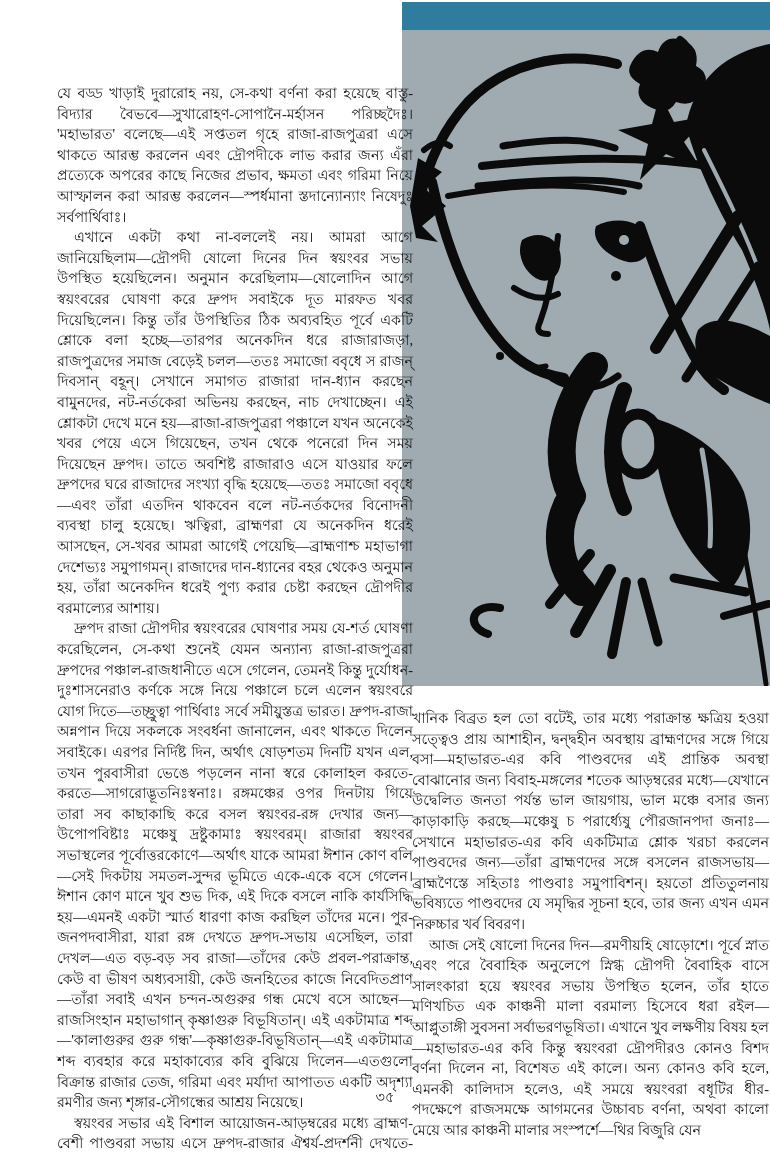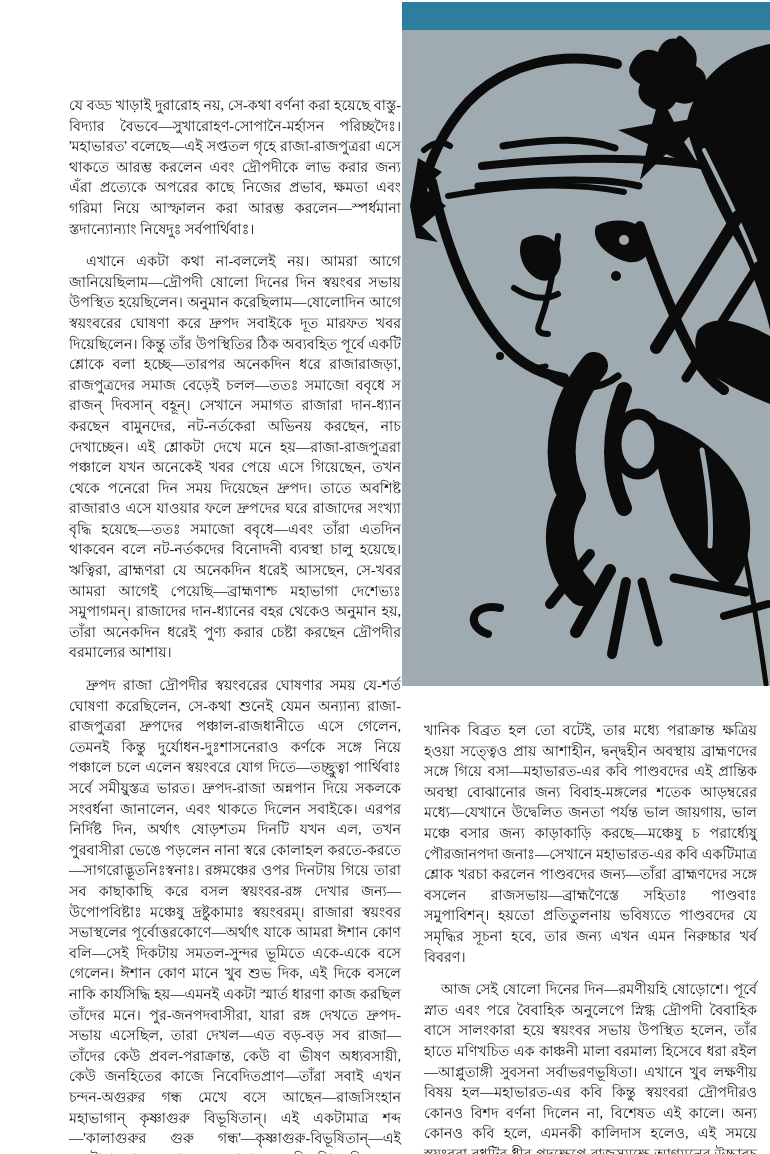--- a/index.html
+++ b/index.html
@@ -12,21 +12,21 @@
     color:#161616;
   }
   
   .col{
     position:absolute;
     text-align:justify;
     font-size:14.3px;
     line-height:20.6px;
     letter-spacing:0;
   }
-  .col p{margin:12px;}
+  .col p{margin:0;}
   .col p.indent{text-indent:17px;}
   .col-left{left:57px;top:83px;width:356px;height:995px;}
   .col-right{left:412px;top:708px;width:357px;height:408px;}
   .page-number{
     position:absolute;
     left:0;right:0;
     top:1086px;
     text-align:center;
     font-size:14.5px;
     color:#222;
@@ -123,14 +123,15 @@
     <p class="indent">এখানে একটা কথা না-বললেই নয়। আমরা আগে জানিয়েছিলাম—দ্রৌপদী ষোলো দিনের দিন স্বয়ংবর সভায় উপস্থিত হয়েছিলেন। অনুমান করেছিলাম—ষোলোদিন আগে স্বয়ংবরের ঘোষণা করে দ্রুপদ সবাইকে দূত মারফত খবর দিয়েছিলেন। কিন্তু তাঁর উপস্থিতির ঠিক অব্যবহিত পূর্বে একটি শ্লোকে বলা হচ্ছে—তারপর অনেকদিন ধরে রাজারাজড়া, রাজপুত্রদের সমাজ বেড়েই চলল—ততঃ সমাজো ববৃধে স রাজন্ দিবসান্ বহূন্। সেখানে সমাগত রাজারা দান-ধ্যান করছেন বামুনদের, নট-নর্তকেরা অভিনয় করছেন, নাচ দেখাচ্ছেন। এই শ্লোকটা দেখে মনে হয়—রাজা-রাজপুত্ররা পঞ্চালে যখন অনেকেই খবর পেয়ে এসে গিয়েছেন, তখন থেকে পনেরো দিন সময় দিয়েছেন দ্রুপদ। তাতে অবশিষ্ট রাজারাও এসে যাওয়ার ফলে দ্রুপদের ঘরে রাজাদের সংখ্যা বৃদ্ধি হয়েছে—ততঃ সমাজো ববৃধে—এবং তাঁরা এতদিন থাকবেন বলে নট-নর্তকদের বিনোদনী ব্যবস্থা চালু হয়েছে। ঋত্বিরা, ব্রাহ্মণরা যে অনেকদিন ধরেই আসছেন, সে-খবর আমরা আগেই পেয়েছি—ব্রাহ্মণাশ্চ মহাভাগা দেশেভ্যঃ সমুপাগমন্। রাজাদের দান-ধ্যানের বহর থেকেও অনুমান হয়, তাঁরা অনেকদিন ধরেই পুণ্য করার চেষ্টা করছেন দ্রৌপদীর বরমাল্যের আশায়।</p>
     <p class="indent">দ্রুপদ রাজা দ্রৌপদীর স্বয়ংবরের ঘোষণার সময় যে-শর্ত ঘোষণা করেছিলেন, সে-কথা শুনেই যেমন অন্যান্য রাজা-রাজপুত্ররা দ্রুপদের পঞ্চাল-রাজধানীতে এসে গেলেন, তেমনই কিন্তু দুর্যোধন-দুঃশাসনেরাও কর্ণকে সঙ্গে নিয়ে পঞ্চালে চলে এলেন স্বয়ংবরে যোগ দিতে—তচ্ছ্রুত্বা পার্থিবাঃ সর্বে সমীয়ুস্তত্র ভারত। দ্রুপদ-রাজা অন্নপান দিয়ে সকলকে সংবর্ধনা জানালেন, এবং থাকতে দিলেন সবাইকে। এরপর নির্দিষ্ট দিন, অর্থাৎ ষোড়শতম দিনটি যখন এল, তখন পুরবাসীরা ভেঙে পড়লেন নানা স্বরে কোলাহল করতে-করতে—সাগরোদ্ভূতনিঃস্বনাঃ। রঙ্গমঞ্চের ওপর দিনটায় গিয়ে তারা সব কাছাকাছি করে বসল স্বয়ংবর-রঙ্গ দেখার জন্য—উপোপবিষ্টাঃ মঞ্চেষু দ্রষ্টুকামাঃ স্বয়ংবরম্। রাজারা স্বয়ংবর সভাস্থলের পূর্বোত্তরকোণে—অর্থাৎ যাকে আমরা ঈশান কোণ বলি—সেই দিকটায় সমতল-সুন্দর ভূমিতে একে-একে বসে গেলেন। ঈশান কোণ মানে খুব শুভ দিক, এই দিকে বসলে নাকি কার্যসিদ্ধি হয়—এমনই একটা স্মার্ত ধারণা কাজ করছিল তাঁদের মনে। পুর-জনপদবাসীরা, যারা রঙ্গ দেখতে দ্রুপদ-সভায় এসেছিল, তারা দেখল—এত বড়-বড় সব রাজা—তাঁদের কেউ প্রবল-পরাক্রান্ত, কেউ বা ভীষণ অধ্যবসায়ী, কেউ জনহিতের কাজে নিবেদিতপ্রাণ—তাঁরা সবাই এখন চন্দন-অগুরুর গন্ধ মেখে বসে আছেন—রাজসিংহান মহাভাগান্ কৃষ্ণাগুরু বিভূষিতান্। এই একটামাত্র শব্দ—'কালাগুরুর গুরু গন্ধ'—কৃষ্ণাগুরু-বিভূষিতান্—এই একটামাত্র শব্দ ব্যবহার করে মহাকাব্যের কবি বুঝিয়ে দিলেন—এতগুলো বিক্রান্ত রাজার তেজ, গরিমা এবং মর্যাদা আপাতত একটি অদৃশ্যা রমণীর জন্য শৃঙ্গার-সৌগন্ধের আশ্রয় নিয়েছে।</p>
     <p class="indent">স্বয়ংবর সভার এই বিশাল আয়োজন-আড়ম্বরের মধ্যে ব্রাহ্মণ-বেশী পাণ্ডবরা সভায় এসে দ্রুপদ-রাজার ঐশ্বর্য-প্রদর্শনী দেখতে-দেখতে একসময় গিয়ে সেইখানেই বসলেন, যেখানে ব্রাহ্মণরা বসে আছেন। সেই অতিথি ব্রাহ্মণের কথা, দ্রৌপদীর বিষয়ে ব্যাস-দ্বৈপায়নের উল্লেখ, মা-জননী পঞ্চালে আসতে বললেন ভিক্ষার জন্য—এই সর্ব পূর্বস্মৃতি স্বয়ংবর-আড়ম্বরে</p>
   </div>
 
   <div class="col col-right">
     <p>খানিক বিব্রত হল তো বটেই, তার মধ্যে পরাক্রান্ত ক্ষত্রিয় হওয়া সত্ত্বেও প্রায় আশাহীন, দ্বন্দ্বহীন অবস্থায় ব্রাহ্মণদের সঙ্গে গিয়ে বসা—মহাভারত-এর কবি পাণ্ডবদের এই প্রান্তিক অবস্থা বোঝানোর জন্য বিবাহ-মঙ্গলের শতেক আড়ম্বরের মধ্যে—যেখানে উদ্বেলিত জনতা পর্যন্ত ভাল জায়গায়, ভাল মঞ্চে বসার জন্য কাড়াকাড়ি করছে—মঞ্চেষু চ পরার্ধ্যেষু পৌরজানপদা জনাঃ—সেখানে মহাভারত-এর কবি একটিমাত্র শ্লোক খরচা করলেন পাণ্ডবদের জন্য—তাঁরা ব্রাহ্মণদের সঙ্গে বসলেন রাজসভায়—ব্রাহ্মণৈস্তে সহিতাঃ পাণ্ডবাঃ সমুপাবিশন্। হয়তো প্রতিতুলনায় ভবিষ্যতে পাণ্ডবদের যে সমৃদ্ধির সূচনা হবে, তার জন্য এখন এমন নিরুচ্চার খর্ব বিবরণ।</p>
     <p class="indent">আজ সেই ষোলো দিনের দিন—রমণীয়হি ষোড়োশে। পূর্বে স্নাত এবং পরে বৈবাহিক অনুলেপে স্নিগ্ধ দ্রৌপদী বৈবাহিক বাসে সালংকারা হয়ে স্বয়ংবর সভায় উপস্থিত হলেন, তাঁর হাতে মণিখচিত এক কাঞ্চনী মালা বরমাল্য হিসেবে ধরা রইল—আপ্লুতাঙ্গী সুবসনা সর্বাভরণভূষিতা। এখানে খুব লক্ষণীয় বিষয় হল—মহাভারত-এর কবি কিন্তু স্বয়ংবরা দ্রৌপদীরও কোনও বিশদ বর্ণনা দিলেন না, বিশেষত এই কালে। অন্য কোনও কবি হলে, এমনকী কালিদাস হলেও, এই সময়ে স্বয়ংবরা বধূটির ধীর-পদক্ষেপে রাজসমক্ষে আগমনের উচ্চাবচ বর্ণনা, অথবা কালো মেয়ে আর কাঞ্চনী মালার সংস্পর্শে—থির বিজুরি যেন</p>
   </div>
 
+  <div class="page-number">৩৫</div>
 
 </div>
 
 </body></html>

